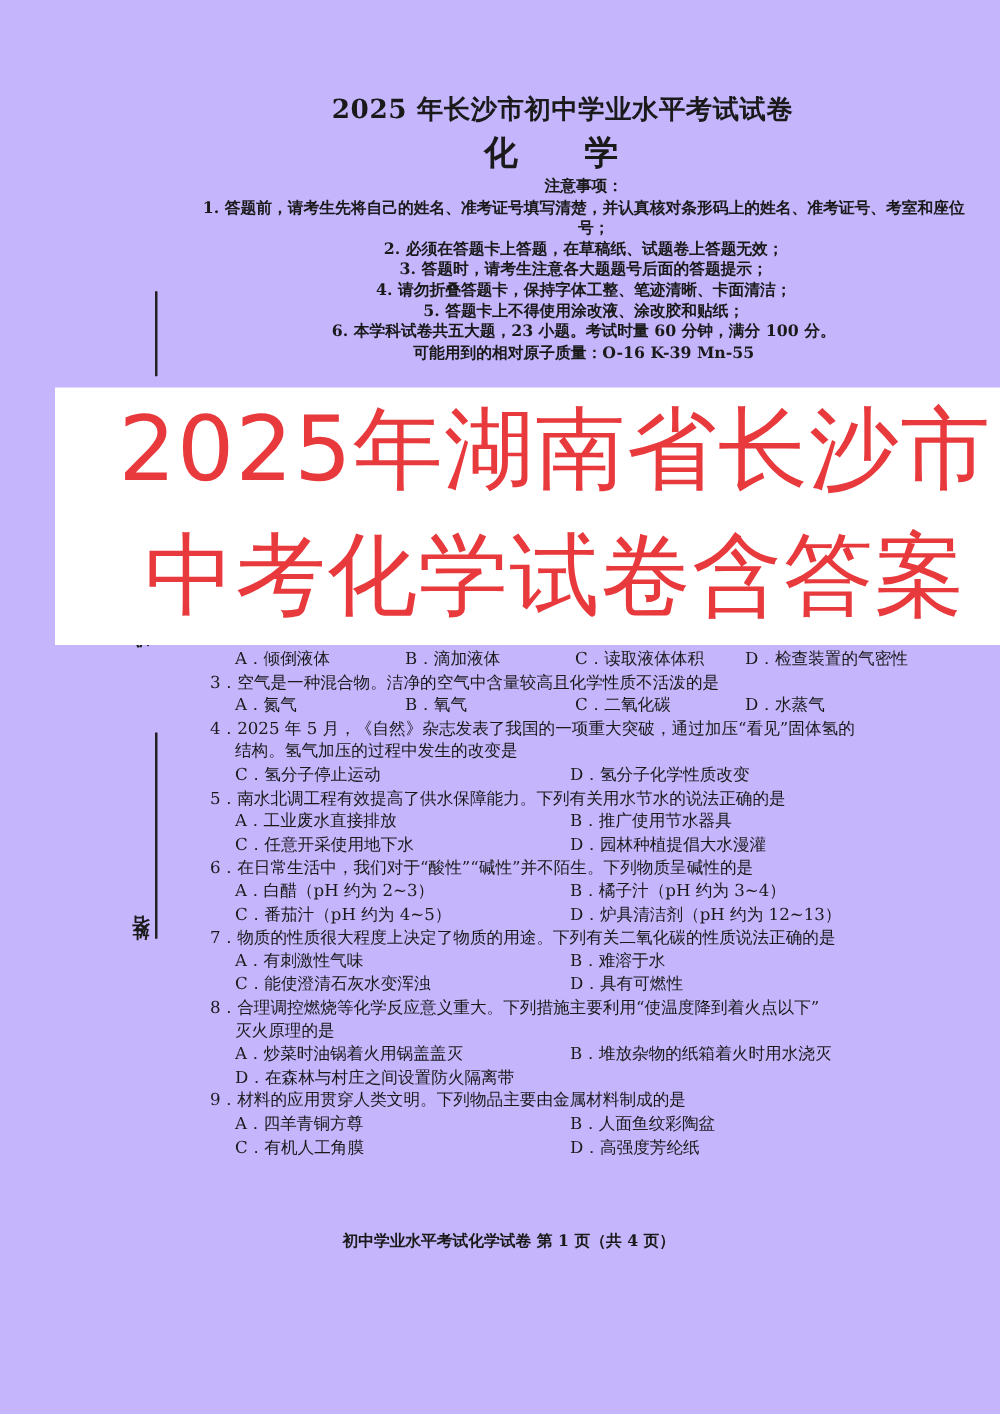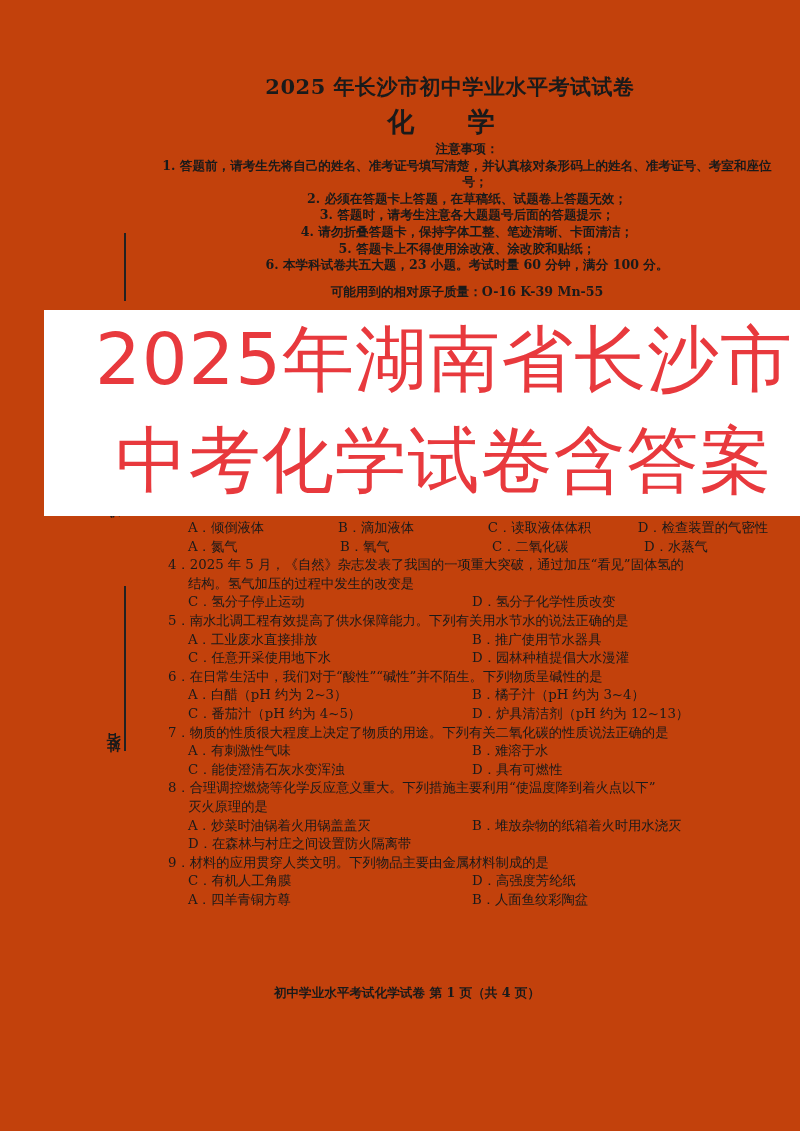--- a/index.html
+++ b/index.html
@@ -1,33 +1,33 @@
 <!DOCTYPE html>
 <html><head>
 <meta charset="utf-8">
 <style>
   html,body{margin:0;padding:0;background:#ffffff;}
   body{width:800px;height:1131px;position:relative;overflow:hidden;
        font-family:"DejaVu Serif","Liberation Serif",serif;color:#1a1a1a;}
-  .page{position:absolute;left:0;top:0;width:800px;height:1131px;background:#c2410c;}
+  .page{position:absolute;left:0;top:0;width:800px;height:1131px;background:#c4b5fd;}
   .title{position:absolute;left:0;width:800px;text-align:center;font-weight:bold;}
   .t1{top:73px;font-size:21px;letter-spacing:0.5px;left:50px;}
   .t2{top:104px;font-size:27px;letter-spacing:22px;left:52px;}
   .notes{position:absolute;left:162px;top:141px;width:610px;font-size:12.6px;line-height:16.6px;font-weight:bold;text-align:center;}
   .notes .hd{font-weight:bold;}
   .notes .it{padding-left:16px;text-indent:-16px;}
-  .notes .am{margin-top:10px;}
+  .notes .am{margin-top:0;}
   .banner{position:absolute;left:0;width:800px;text-align:center;color:#e8393d;
           font-family:"DejaVu Sans","Liberation Sans",sans-serif;font-weight:normal;
           background:#ffffff;letter-spacing:1px;margin-left:44px;}
   .b1{top:310px;height:98px;font-size:72px;line-height:98px;}
   .b2{top:408px;height:108px;font-size:72px;line-height:104px;}
   .q{position:absolute;left:168px;width:600px;font-size:13.3px;line-height:18.4px;}
   .row{display:flex;height:18.6px;align-items:center;white-space:nowrap;}
-  .o{padding-left:20px;gap:16px;}
+  .o{padding-left:20px;}
   .side-line{position:absolute;width:1.5px;background:#222;}
   .side-lbl{position:absolute;font-size:14px;font-weight:bold;writing-mode:vertical-rl;transform:rotate(180deg);letter-spacing:6px;}
   .footer{position:absolute;top:985px;left:0;width:800px;text-align:center;font-size:12.6px;font-weight:bold;padding-left:14px;box-sizing:border-box;}
 </style>
 </head>
 <body>
 
 <div class="page">
 
   <div class="title t1">2025 年长沙市初中学业水平考试试卷</div>
@@ -53,20 +53,21 @@
   <div class="banner b2">中考化学试卷含答案</div>
 
   <div class="q" style="top:519px;">
     <div class="row o">
       <span style="width:136px">A．倾倒液体</span>
       <span style="width:136px">B．滴加液体</span>
       <span style="width:136px">C．读取液体体积</span>
       <span>D．检查装置的气密性</span>
     </div>
 
+    <div class="row">3．空气是一种混合物。洁净的空气中含量较高且化学性质不活泼的是</div>
     <div class="row o">
       <span style="width:136px">A．氮气</span>
       <span style="width:136px">B．氧气</span>
       <span style="width:136px">C．二氧化碳</span>
       <span>D．水蒸气</span>
     </div>
 
     <div class="row">4．2025 年 5 月，《自然》杂志发表了我国的一项重大突破，通过加压“看见”固体氢的</div>
     <div class="row o">结构。氢气加压的过程中发生的改变是</div>
     <div class="row o">
@@ -109,23 +110,23 @@
     <div class="row o">
       <span style="width:268px">A．炒菜时油锅着火用锅盖盖灭</span>
       <span>B．堆放杂物的纸箱着火时用水浇灭</span>
     </div>
     <div class="row o">
       <span>D．在森林与村庄之间设置防火隔离带</span>
     </div>
 
     <div class="row">9．材料的应用贯穿人类文明。下列物品主要由金属材料制成的是</div>
     <div class="row o">
+      <span style="width:268px">A．四羊青铜方尊</span>
+      <span>B．人面鱼纹彩陶盆</span>
+    </div>
+    <div class="row o">
       <span style="width:268px">C．有机人工角膜</span>
       <span>D．高强度芳纶纸</span>
-    </div>
-    <div class="row o">
-      <span style="width:268px">A．四羊青铜方尊</span>
-      <span>B．人面鱼纹彩陶盆</span>
     </div>
   </div>
 
   <div class="footer">初中学业水平考试化学试卷   第 1 页（共 4 页）</div>
 </div>
 
 </body></html>

